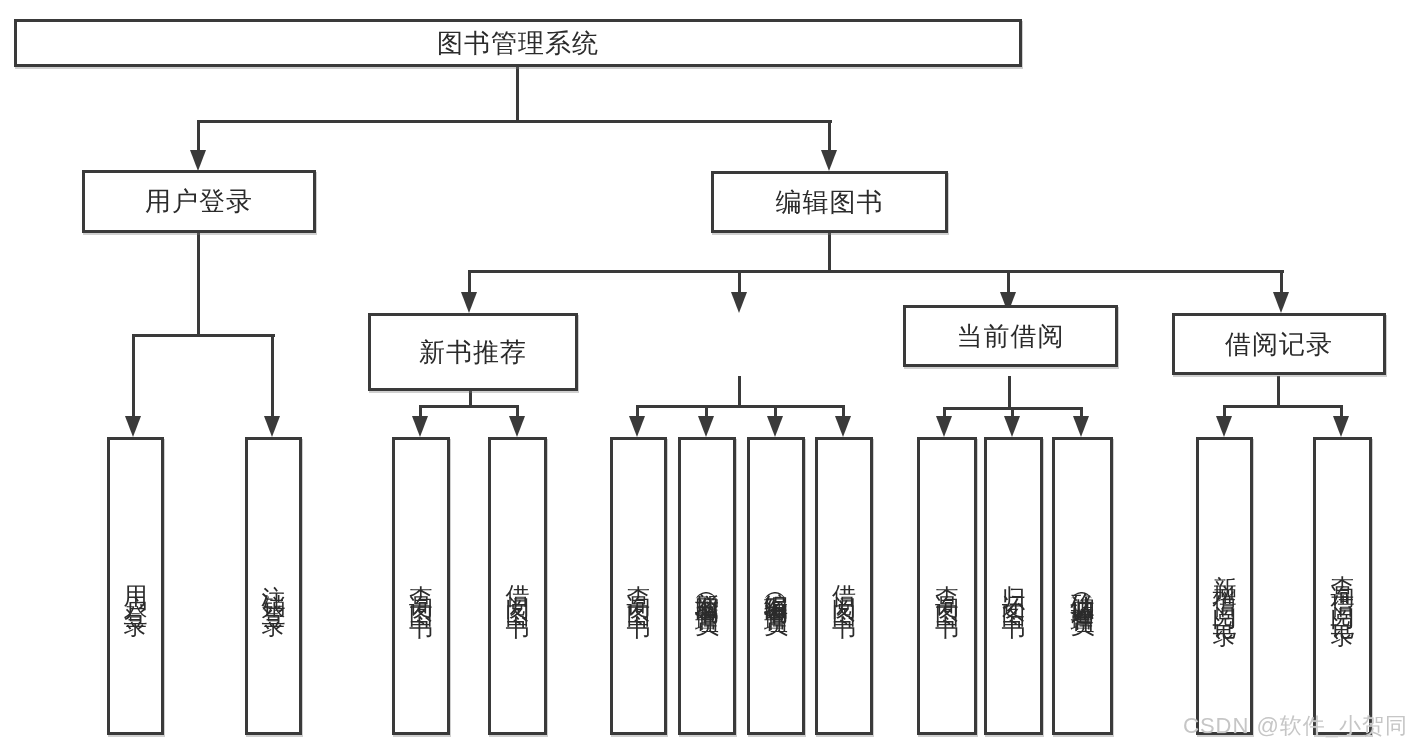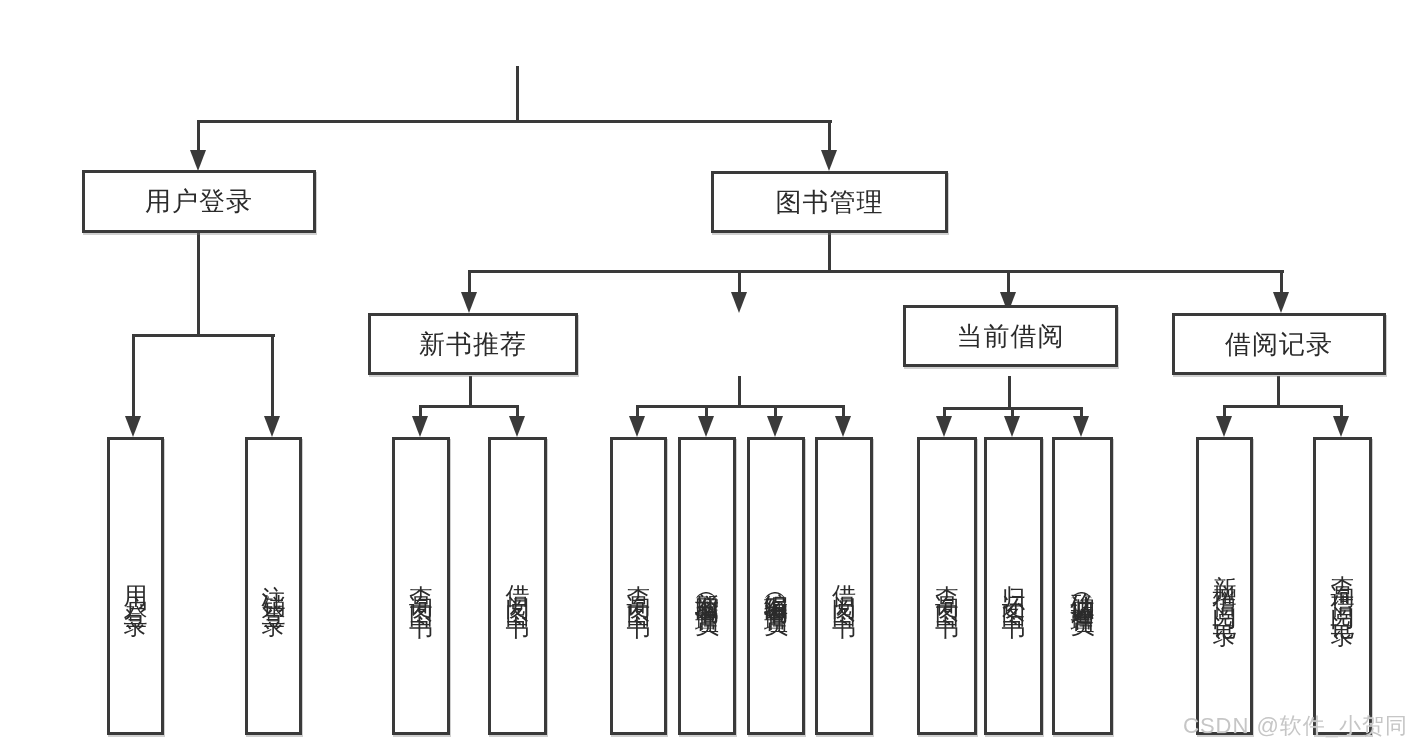--- a/index.html
+++ b/index.html
@@ -117,29 +117,32 @@
   <div class="v" style="left:1080px;top:407px;height:12px"></div>
   <div class="ah" style="left:1073px;top:416px"></div>
 
   <div class="v" style="left:1277px;top:376px;height:32px"></div>
   <div class="h" style="left:1223px;top:405px;width:120px"></div>
   <div class="v" style="left:1223px;top:405px;height:14px"></div>
   <div class="ah" style="left:1216px;top:416px"></div>
   <div class="v" style="left:1340px;top:405px;height:14px"></div>
   <div class="ah" style="left:1333px;top:416px"></div>
 
+  <div class="box" style="left:14px;top:19px;width:1008px;height:48px">
+    <span>图书管理系统</span>
+  </div>
 
   <div class="box" style="left:82px;top:170px;width:234px;height:63px">
     <span>用户登录</span>
   </div>
   <div class="box" style="left:711px;top:171px;width:237px;height:62px">
-    <span>图书管理</span>
+    <span>编辑图书</span>
   </div>
 
-  <div class="box" style="left:368px;top:313px;width:210px;height:62px">
+  <div class="box" style="left:368px;top:313px;width:210px;height:78px">
     <span>新书推荐</span>
   </div>
   <div class="box" style="left:903px;top:305px;width:215px;height:62px">
     <span>当前借阅</span>
   </div>
   <div class="box" style="left:1172px;top:313px;width:214px;height:62px">
     <span>借阅记录</span>
   </div>
 
   <div class="box" style="left:107px;top:437px;width:57px;height:298px">

